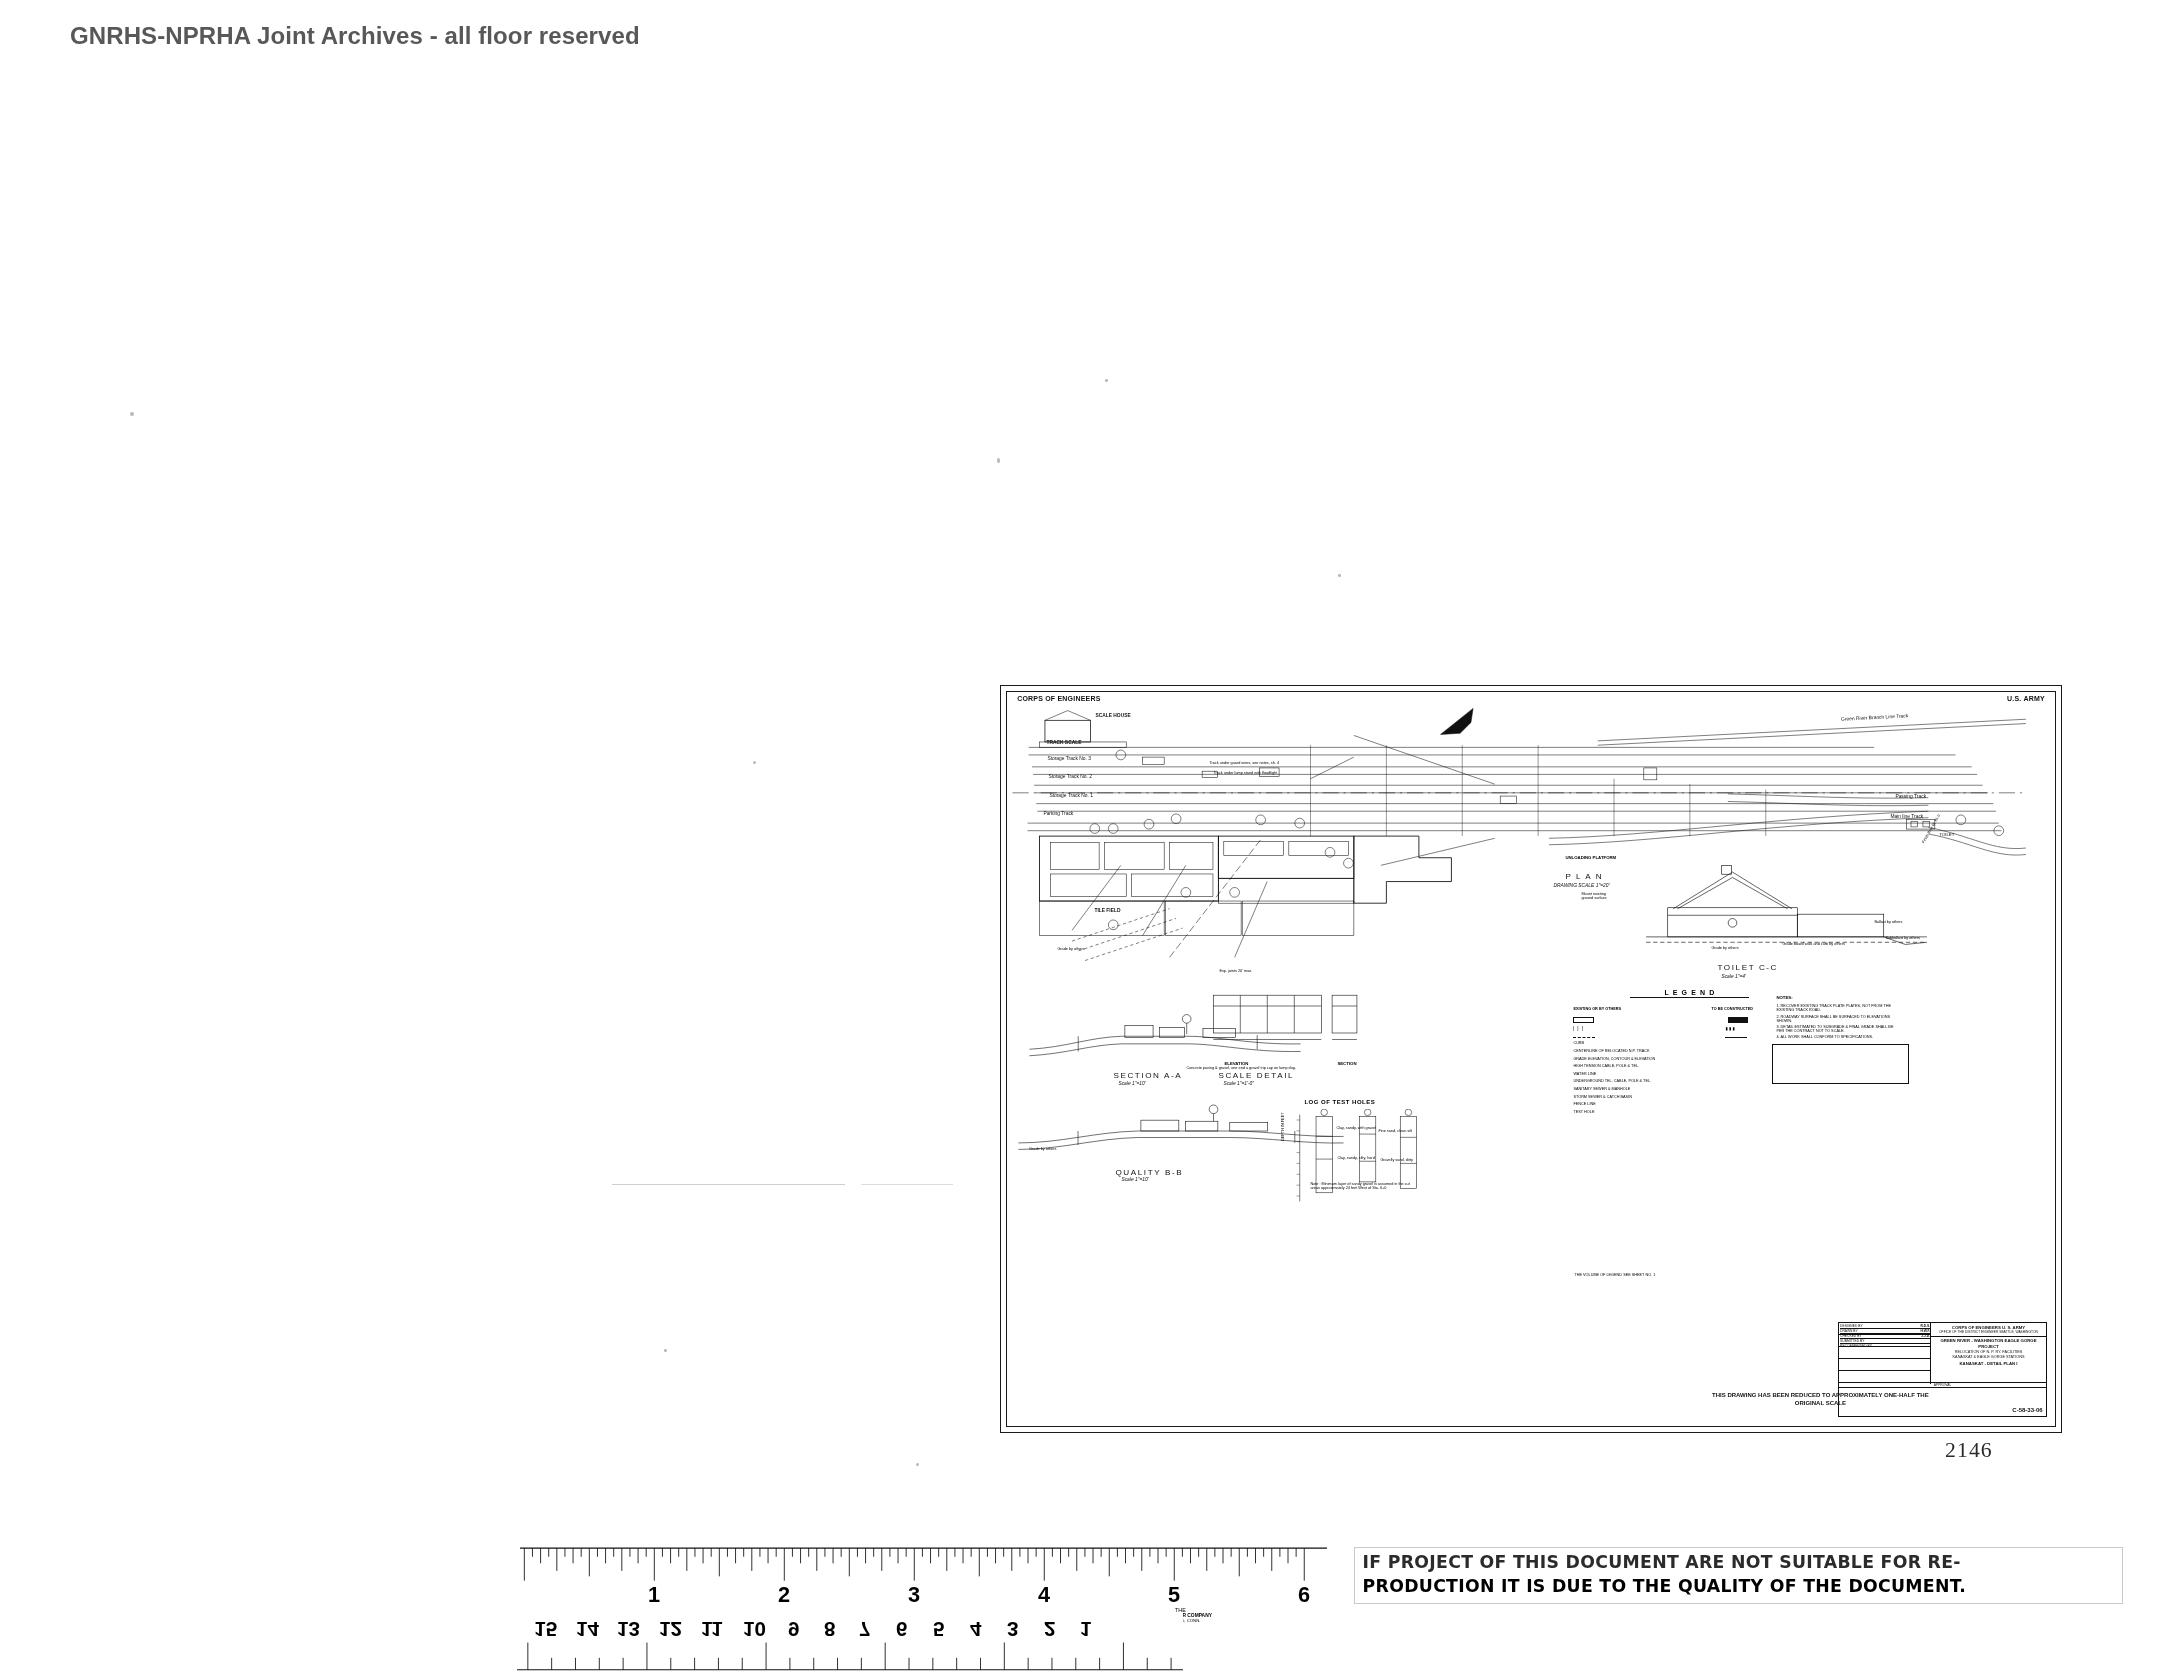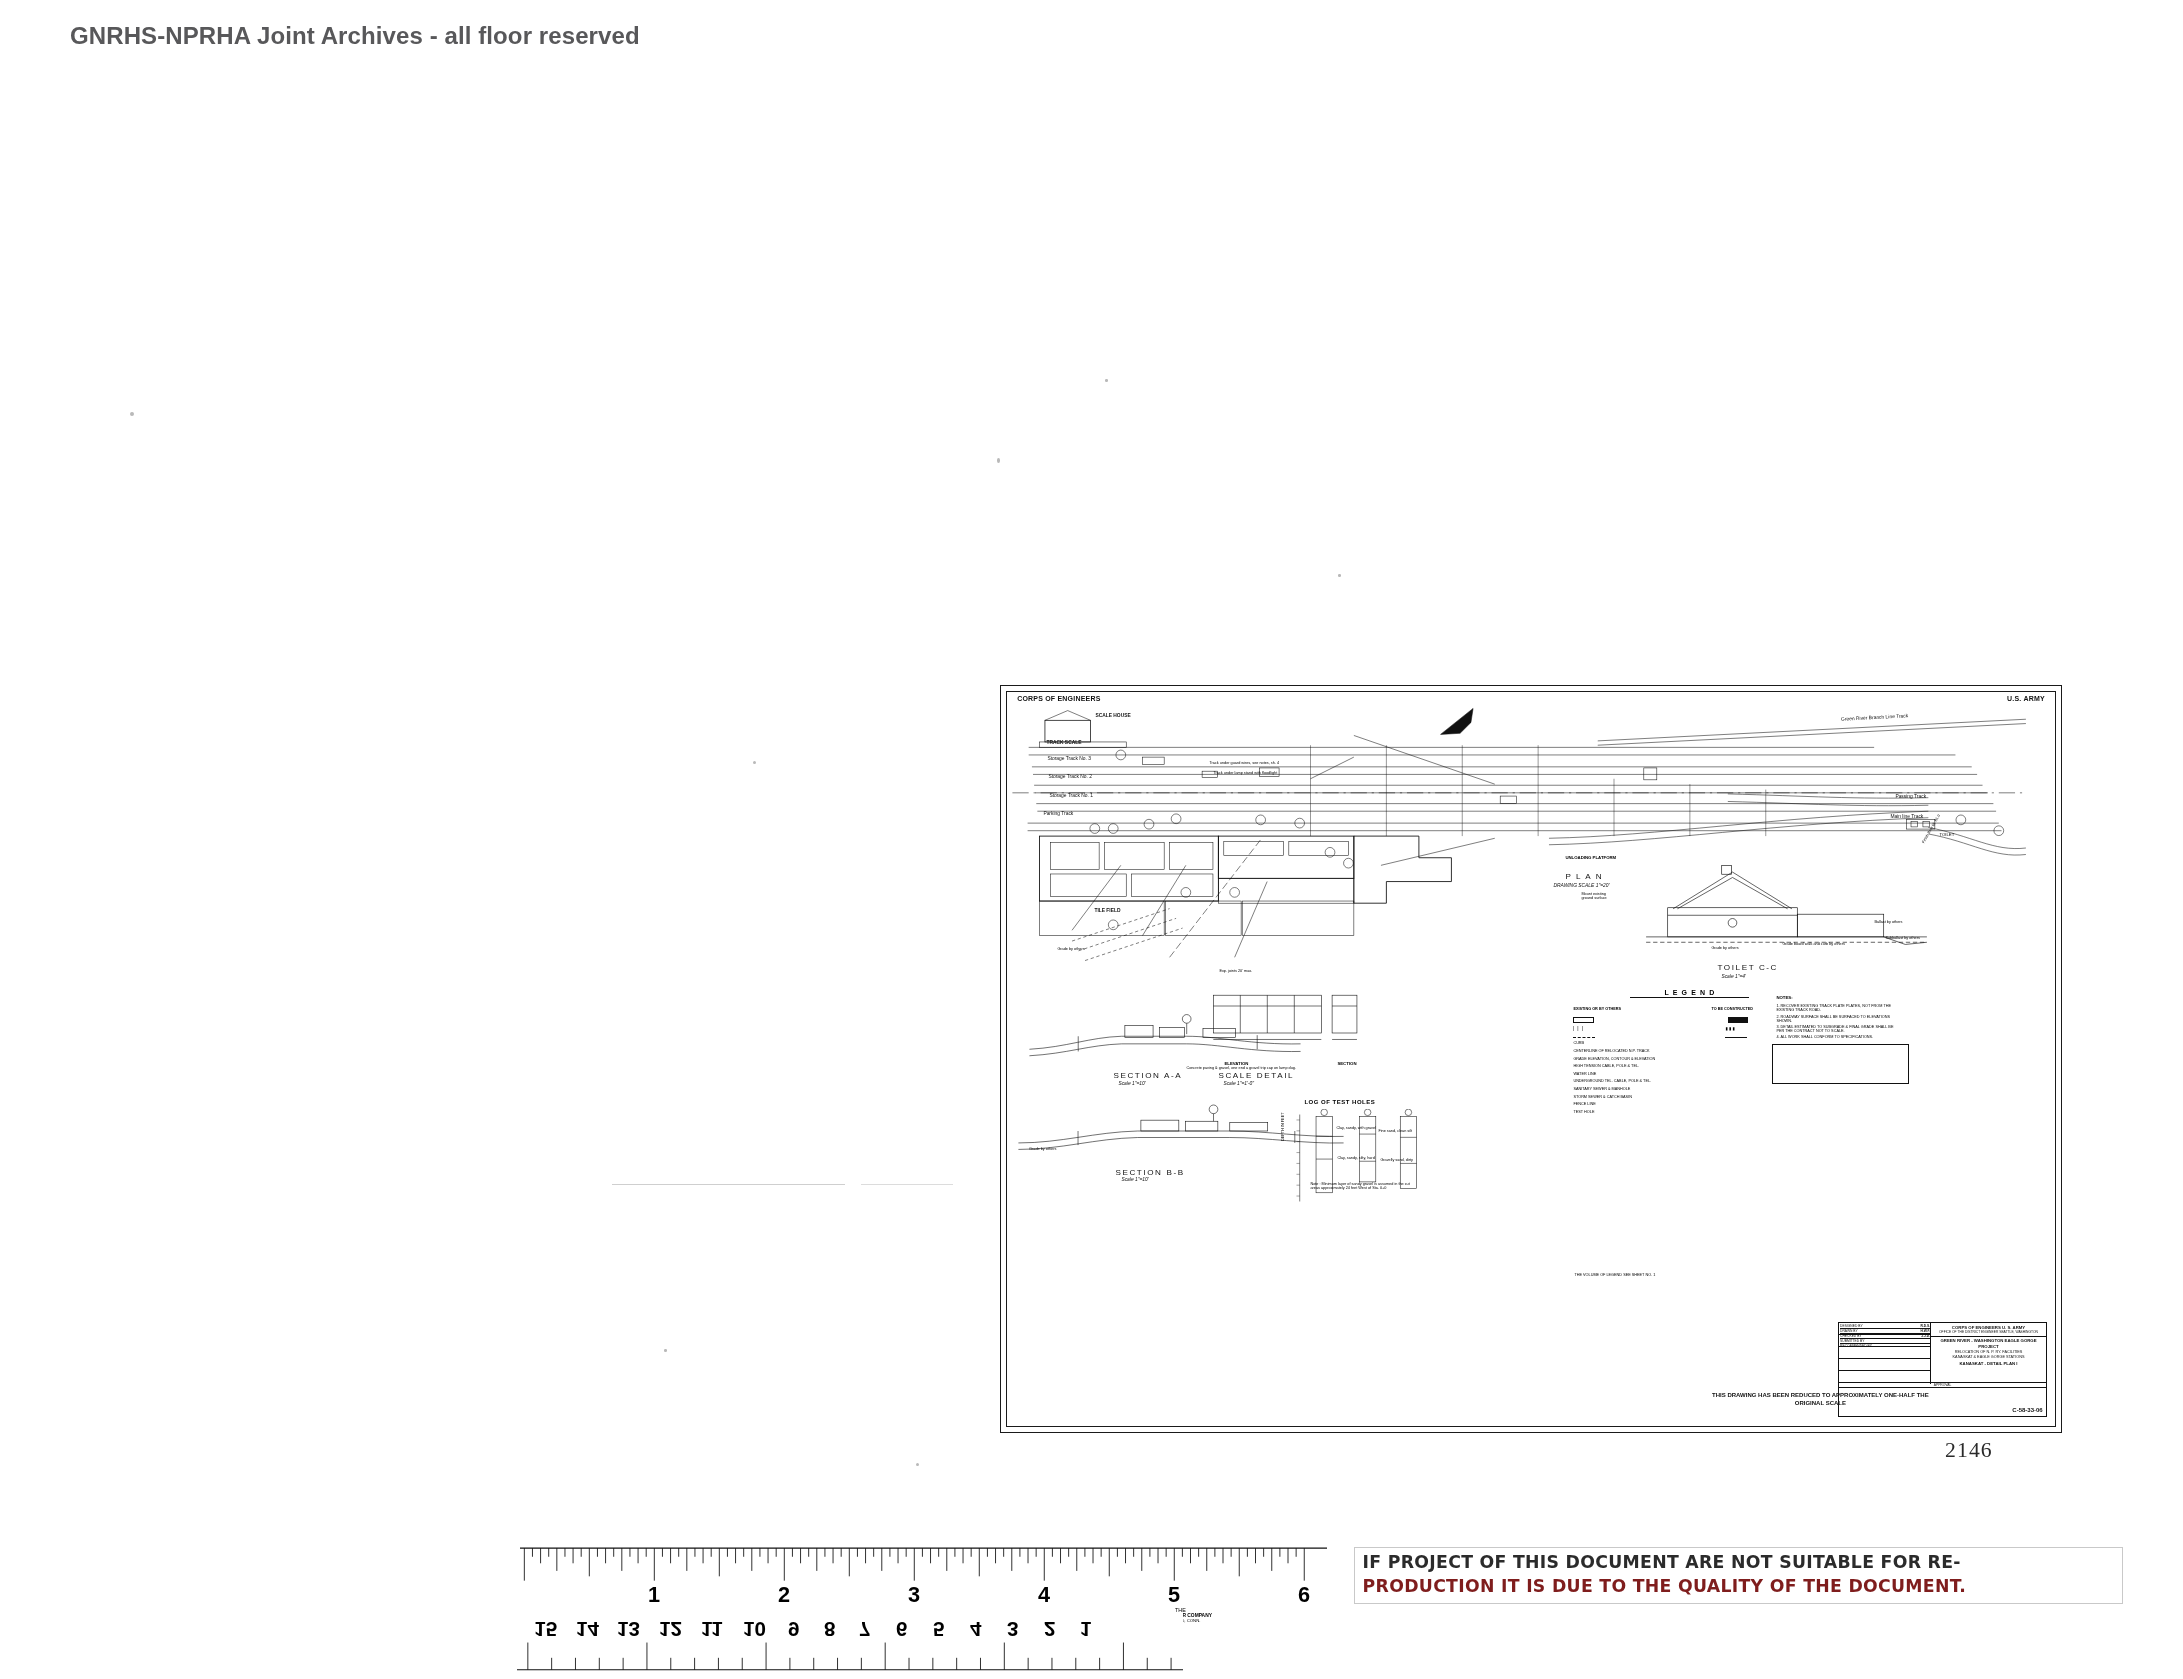--- a/index.html
+++ b/index.html
@@ -176,21 +176,21 @@
     height: 57px;
     border: 1.1px solid #c9c9c9;
     box-sizing: border-box;
   }
   .stamp span {
     display: block;
     font-family: "DejaVu Sans", sans-serif;
     font-weight: bold;
     font-size: 17.3px;
     letter-spacing: 0.3px;
-    color: #7f1d1d;
+    color: #000000;
     white-space: nowrap;
   }
   .stamp .l1 { position: absolute; left: 7.6px; top: 4.3px; color: #2b2b2b; }
   .stamp .l2 { position: absolute; left: 7.6px; top: 28px; }
   .faint { color: #7d7d7d; }
   .speck { position: absolute; background: #b9b9b9; border-radius: 50%; }
 </style>
 </head>
 <body>
 
@@ -375,21 +375,21 @@
         <path d="M10 104 C90 104 150 84 230 82 L400 82 C470 82 540 94 610 92"></path>
         <rect x="236" y="50" width="70" height="20"></rect>
         <rect x="318" y="52" width="60" height="18"></rect>
         <rect x="400" y="54" width="70" height="16"></rect>
         <line x1="120" y1="70" x2="120" y2="96"></line>
         <line x1="520" y1="70" x2="520" y2="92"></line>
         <circle cx="370" cy="30" r="8"></circle>
         <line x1="370" y1="38" x2="370" y2="52"></line>
       </g>
     </svg>
-    <div class="abs view-title" style="left:108px;top:476px;">SECTION  B-B</div>
+    <div class="abs view-title" style="left:108px;top:476px;">QUALITY  B-B</div>
     <div class="abs view-scale" style="left:114px;top:485px;">Scale 1"=10'</div>
     <div class="abs t7" style="left:21.7px;top:455px;">Grade by others</div>
 
     <svg class="abs" style="left:195px;top:287px;width:163px;height:81px;" viewBox="0 0 300 150">
       <g stroke="#111" fill="none" stroke-width="1.1">
         <rect x="20" y="30" width="200" height="70"></rect>
         <line x1="20" y1="50" x2="220" y2="50"></line>
         <line x1="70" y1="30" x2="70" y2="100"></line>
         <line x1="120" y1="30" x2="120" y2="100"></line>
         <line x1="170" y1="30" x2="170" y2="100"></line>

